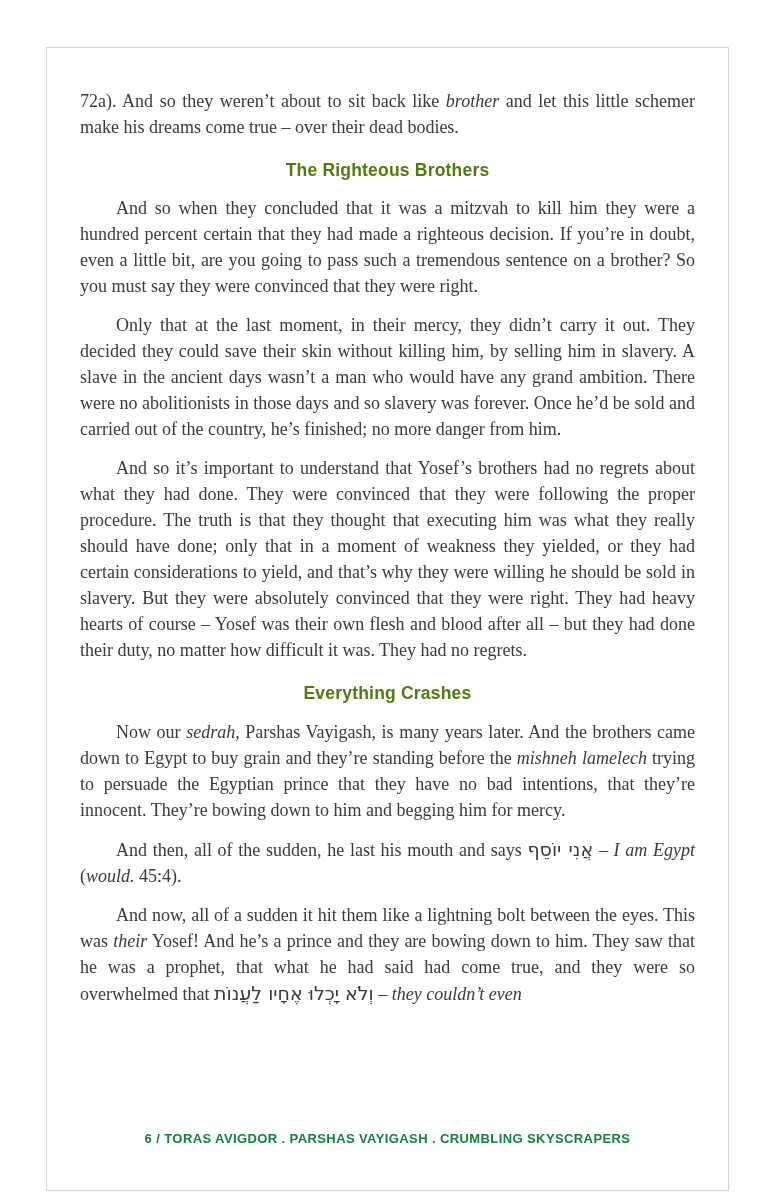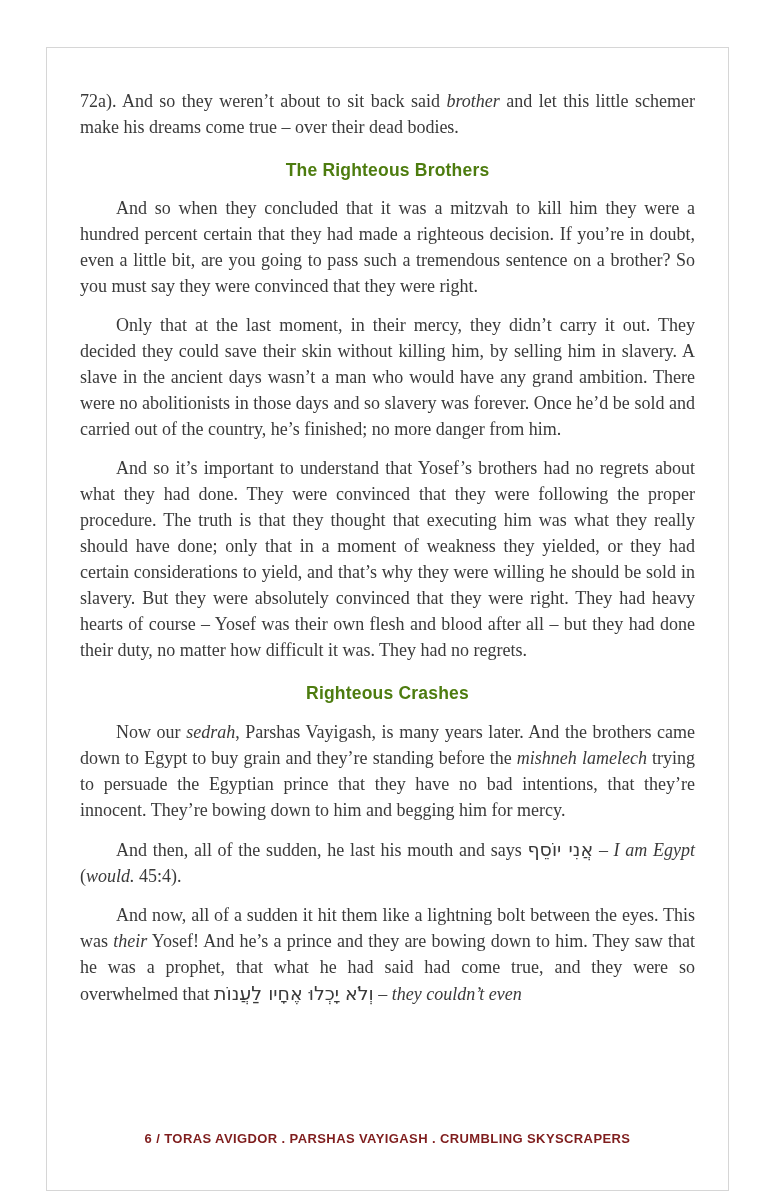--- a/index.html
+++ b/index.html
@@ -64,34 +64,34 @@
   .page-footer {
     position: absolute;
     left: 0;
     right: 0;
     bottom: 44px;
     text-align: center;
     font-family: "Liberation Sans", sans-serif;
     font-weight: 700;
     font-size: 13px;
     letter-spacing: 0.4px;
-    color: #7f1d1d;
+    color: #15803d;
   }
 </style>
 </head>
 <body>
 
 <div class="canvas">
   <div class="page-frame">
     <div class="page-content">
-        <p class="body-paragraph no-indent"><span>72a). And so they weren’t about to sit back said </span><span class="italic">brother</span><span> and let this little schemer make his dreams come true – over their dead bodies.</span></p>
+        <p class="body-paragraph no-indent"><span>72a). And so they weren’t about to sit back like </span><span class="italic">brother</span><span> and let this little schemer make his dreams come true – over their dead bodies.</span></p>
         <h2 class="section-heading">The Righteous Brothers</h2>
         <p class="body-paragraph"><span>And so when they concluded that it was a mitzvah to kill him they were a hundred percent certain that they had made a righteous decision. If you’re in doubt, even a little bit, are you going to pass such a tremendous sentence on a brother? So you must say they were convinced that they were right.</span></p>
         <p class="body-paragraph"><span>Only that at the last moment, in their mercy, they didn’t carry it out. They decided they could save their skin without killing him, by selling him in slavery. A slave in the ancient days wasn’t a man who would have any grand ambition. There were no abolitionists in those days and so slavery was forever. Once he’d be sold and carried out of the country, he’s finished; no more danger from him.</span></p>
         <p class="body-paragraph"><span>And so it’s important to understand that Yosef’s brothers had no regrets about what they had done. They were convinced that they were following the proper procedure. The truth is that they thought that executing him was what they really should have done; only that in a moment of weakness they yielded, or they had certain considerations to yield, and that’s why they were willing he should be sold in slavery. But they were absolutely convinced that they were right. They had heavy hearts of course – Yosef was their own flesh and blood after all – but they had done their duty, no matter how difficult it was. They had no regrets.</span></p>
-        <h2 class="section-heading">Righteous Crashes</h2>
+        <h2 class="section-heading">Everything Crashes</h2>
         <p class="body-paragraph"><span>Now our </span><span class="italic">sedrah</span><span>, Parshas Vayigash, is many years later. And the brothers came down to Egypt to buy grain and they’re standing before the </span><span class="italic">mishneh lamelech</span><span> trying to persuade the Egyptian prince that they have no bad intentions, that they’re innocent. They’re bowing down to him and begging him for mercy.</span></p>
         <p class="body-paragraph"><span>And then, all of the sudden, he last his mouth and says </span><span class="hebrew" dir="rtl">אֲנִי יוֹסֵף</span><span> – </span><span class="italic">I am Egypt</span><span> (</span><span class="italic">would.</span><span> 45:4).</span></p>
         <p class="body-paragraph"><span>And now, all of a sudden it hit them like a lightning bolt between the eyes. This was </span><span class="italic">their</span><span> Yosef! And he’s a prince and they are bowing down to him. They saw that he was a prophet, that what he had said had come true, and they were so overwhelmed that </span><span class="hebrew" dir="rtl">וְלֹא יָכְלוּ אֶחָיו לַעֲנוֹת</span><span> – </span><span class="italic">they couldn’t even</span></p>
       </div>
     <div class="page-footer">6 / TORAS AVIGDOR . PARSHAS VAYIGASH . CRUMBLING SKYSCRAPERS</div>
   </div>
 </div>
 
 </body></html>

